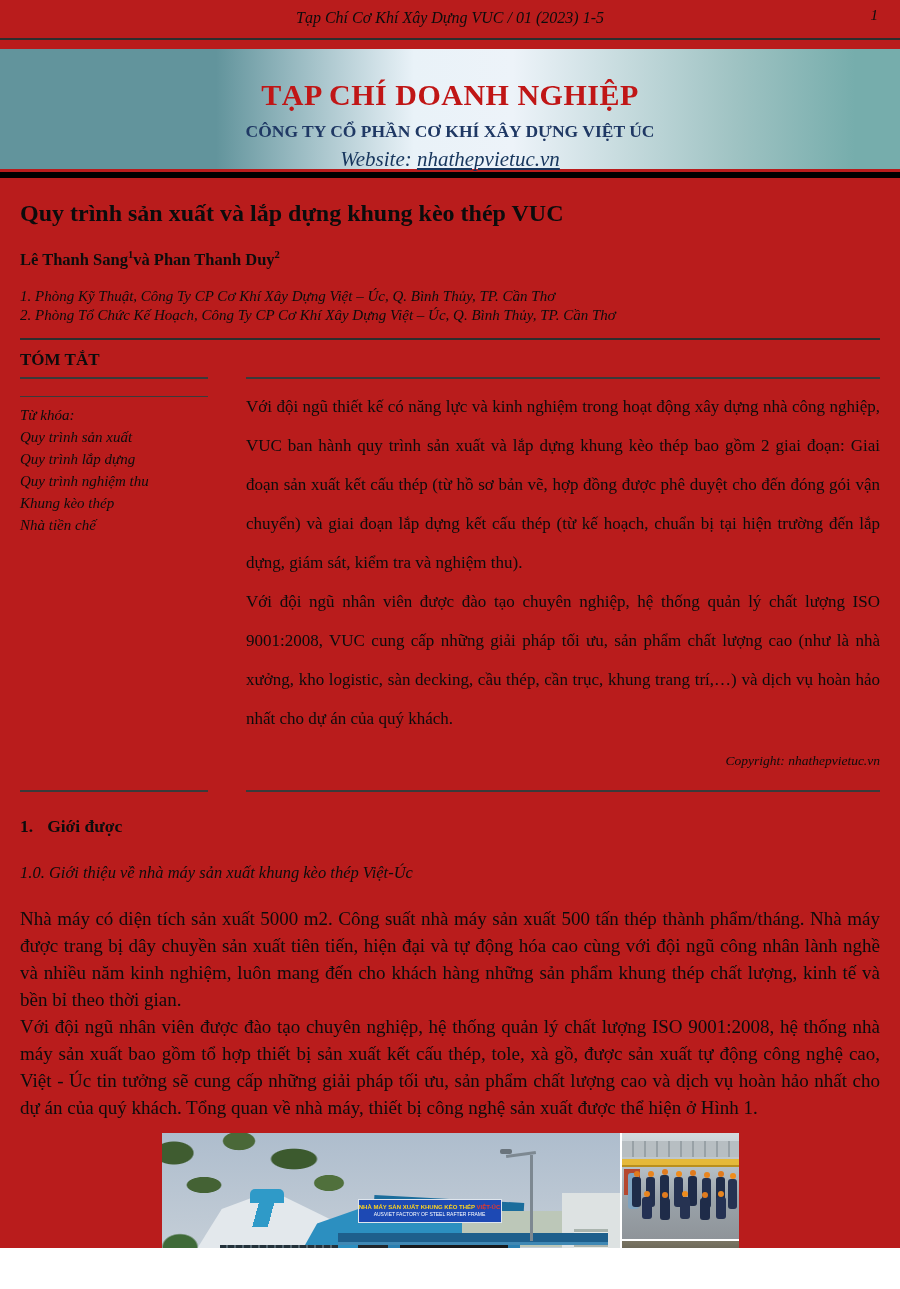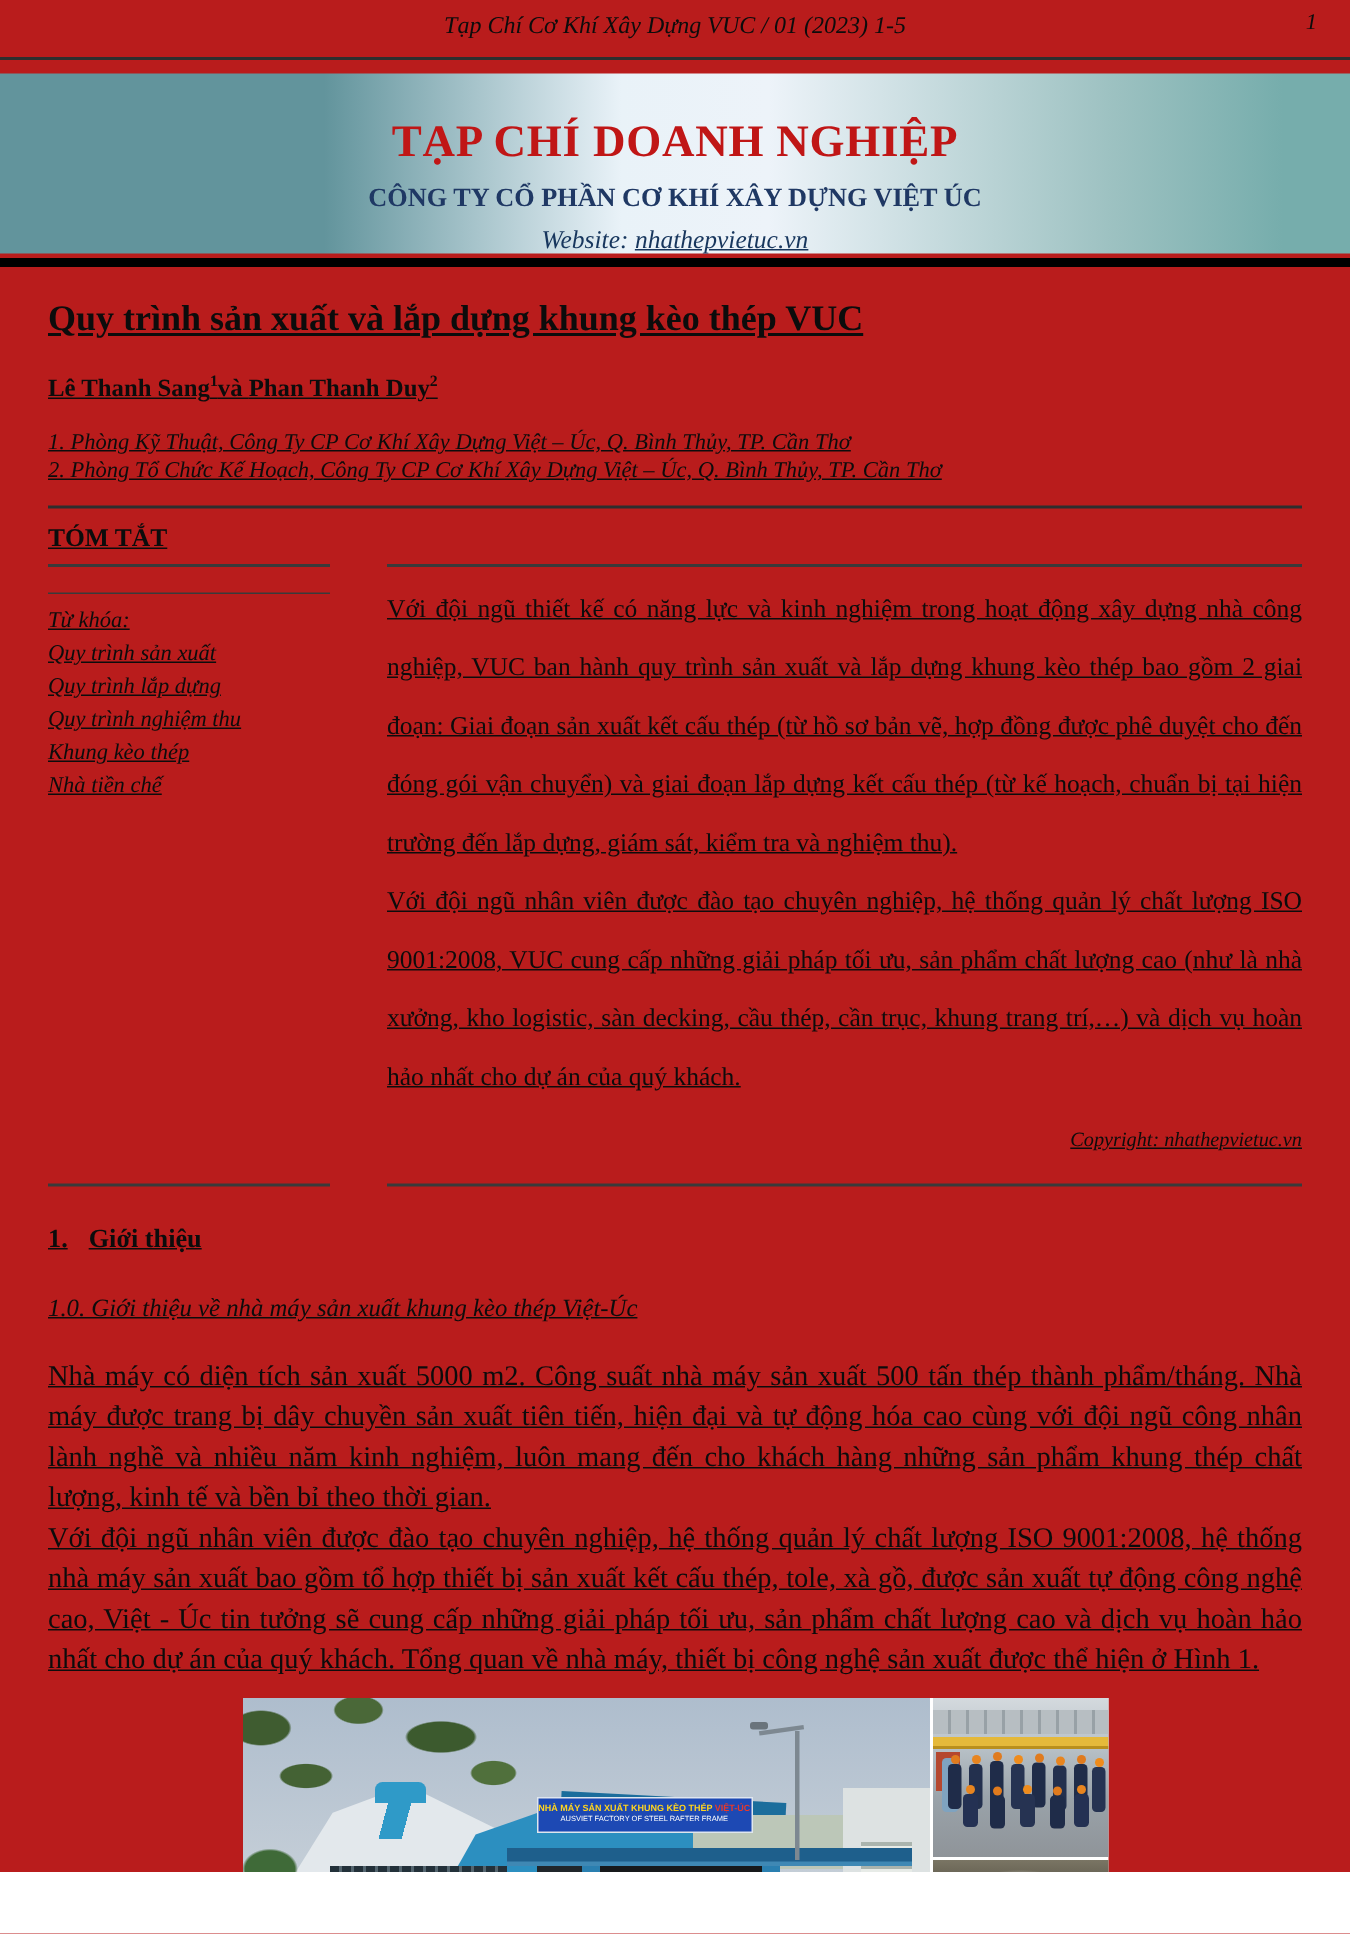--- a/index.html
+++ b/index.html
@@ -8,25 +8,25 @@
   
   .run-head{position:relative;padding-top:9px;height:27px;}
   .run-title{display:block;text-align:center;font-style:italic;font-size:16px;}
   .pageno{position:absolute;right:22px;top:7px;font-style:italic;font-size:15px;}
   .rule-top{height:0;border-top:2px solid #2e2e2e;margin-top:2px;}
   
   .banner{margin-top:9px;height:120px;text-align:center;
     background:linear-gradient(90deg,#62949C 0%,#62949C 24%,#E9F2F8 46%,#EDF3F9 57%,#9EC2C2 82%,#76ADAC 95%);}
   .banner .jtitle{padding-top:24px;font-size:30px;font-weight:bold;color:#C01616;letter-spacing:.5px;line-height:44px;}
   .banner .company{font-size:17.5px;font-weight:bold;color:#1F3864;line-height:29px;}
-  .banner .website{font-size:17px;font-style:italic;color:#17365D;line-height:27px;}
+  .banner .website{font-size:21px;font-style:italic;color:#17365D;line-height:27px;}
   .banner .website a{color:#17365D;text-decoration:underline;}
   .black-bar{height:6px;background:#000;margin-top:3px;}
   
-  .content{padding:0 32px;text-decoration:underline;}
+  .content{padding:0 20px;}
   .a-title{margin-top:20px;font-size:24px;font-weight:bold;line-height:30px;}
   .authors{margin-top:21px;font-size:16.5px;font-weight:bold;}
   .authors sup{font-size:10.5px;}
   .affils{margin-top:17px;font-size:15px;font-style:italic;line-height:19px;}
   .rule-mid{border-top:2px solid #2e2e2e;margin-top:13px;}
   
   .abs-head{margin-top:10px;font-size:17px;font-weight:bold;}
   .abs-grid{display:grid;grid-template-columns:188px 1fr;column-gap:38px;margin-top:7px;}
   .abs-col{border-top:2px solid #3a3a3a;border-bottom:2px solid #3a3a3a;padding:8px 0 10px 0;}
   .hist{font-size:15px;line-height:22px;}
@@ -207,21 +207,21 @@
         </div>
       </div>
       <div class="abs-col abs-text">
         <p>Với đội ngũ thiết kế có năng lực và kinh nghiệm trong hoạt động xây dựng nhà công nghiệp, VUC ban hành quy trình sản xuất và lắp dựng khung kèo thép bao gồm 2 giai đoạn: Giai đoạn sản xuất kết cấu thép (từ hồ sơ bản vẽ, hợp đồng được phê duyệt cho đến đóng gói vận chuyển) và giai đoạn lắp dựng kết cấu thép (từ kế hoạch, chuẩn bị tại hiện trường đến lắp dựng, giám sát, kiểm tra và nghiệm thu).</p>
         <p>Với đội ngũ nhân viên được đào tạo chuyên nghiệp, hệ thống quản lý chất lượng ISO 9001:2008, VUC cung cấp những giải pháp tối ưu, sản phẩm chất lượng cao (như là nhà xưởng, kho logistic, sàn decking, cầu thép, cần trục, khung trang trí,…) và dịch vụ hoàn hảo nhất cho dự án của quý khách.</p>
         <div class="copyright">Copyright: nhathepvietuc.vn</div>
       </div>
     </div>
 
     <div class="sec-h">
-      <span class="num">1.</span><span>Giới thiệu</span>
+      <span class="num">1.</span><span>Giới được</span>
     </div>
     <div class="subsec-h">1.0. Giới thiệu về nhà máy sản xuất khung kèo thép Việt-Úc</div>
     <div class="para">Nhà máy có diện tích sản xuất 5000 m2. Công suất nhà máy sản xuất 500 tấn thép thành phẩm/tháng. Nhà máy được trang bị dây chuyền sản xuất tiên tiến, hiện đại và tự động hóa cao cùng với đội ngũ công nhân lành nghề và nhiều năm kinh nghiệm, luôn mang đến cho khách hàng những sản phẩm khung thép chất lượng, kinh tế và bền bỉ theo thời gian.</div>
     <div class="para tight">Với đội ngũ nhân viên được đào tạo chuyên nghiệp, hệ thống quản lý chất lượng ISO 9001:2008, hệ thống nhà máy sản xuất bao gồm tổ hợp thiết bị sản xuất kết cấu thép, tole, xà gồ, được sản xuất tự động công nghệ cao, Việt - Úc tin tưởng sẽ cung cấp những giải pháp tối ưu, sản phẩm chất lượng cao và dịch vụ hoàn hảo nhất cho dự án của quý khách. Tổng quan về nhà máy, thiết bị công nghệ sản xuất được thể hiện ở Hình 1.</div>
   </div>
 
   <div class="figure">
     <div class="tile t-main">
       <div class="foliage"></div>
       <div class="bldg-left"></div>

